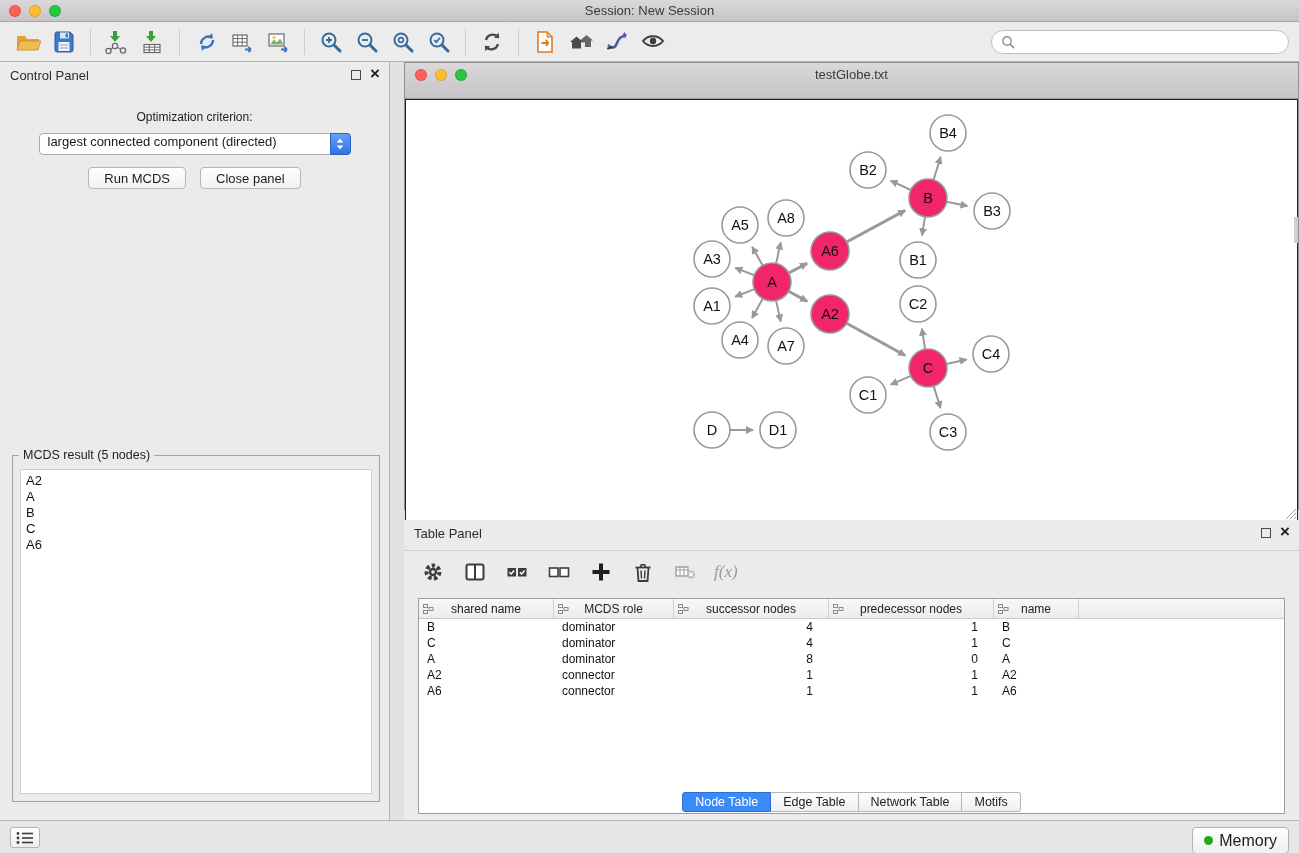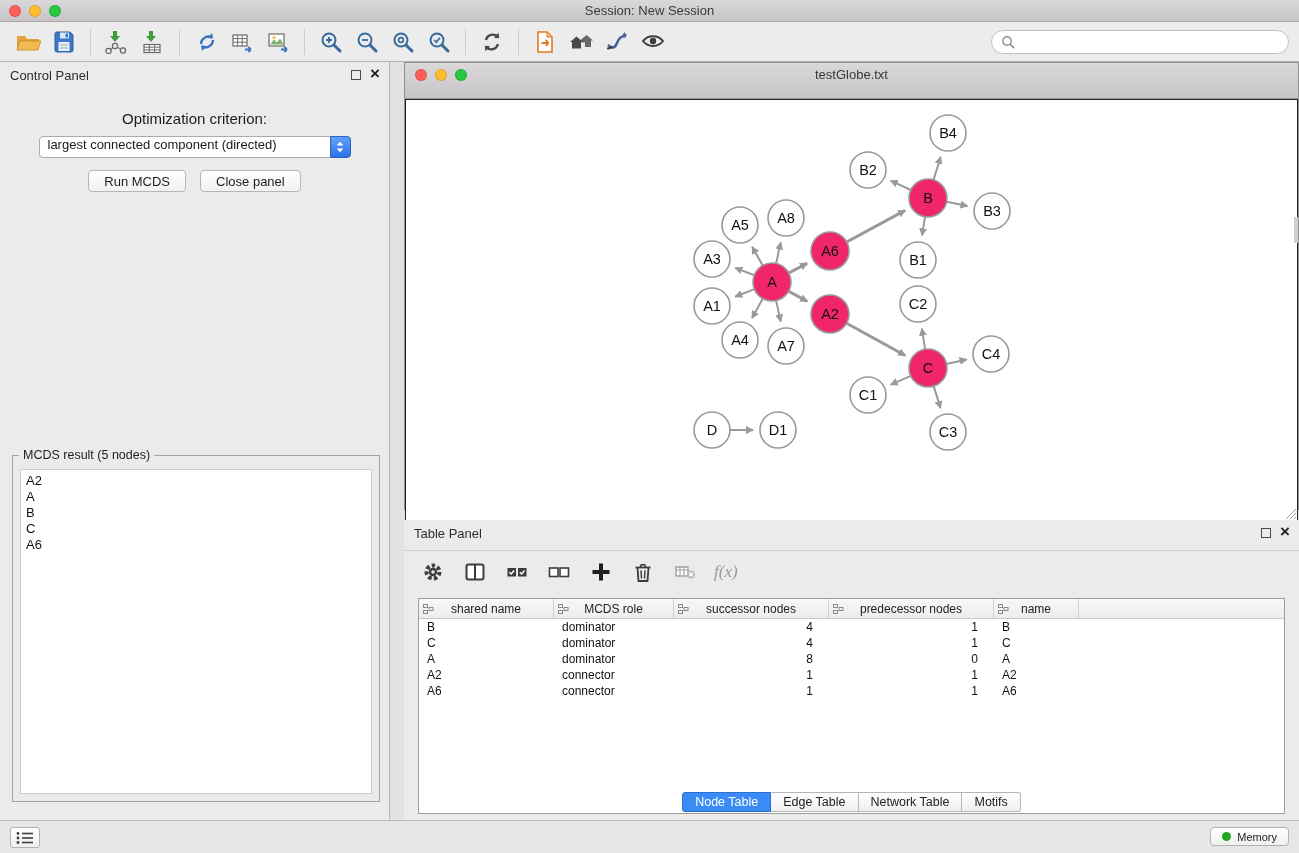--- a/index.html
+++ b/index.html
@@ -26,21 +26,21 @@
   .control-panel{position:absolute;left:0;top:62px;width:390px;height:758px;background:#ebebeb;border-right:1px solid #b5b5b5;}
   .panel-header{position:relative;height:26px;}
   .panel-header .ph-title{position:absolute;left:10px;top:6px;font-size:13px;color:#2d2d2d;text-align:center;}
   .win-float{position:absolute;right:28px;top:8px;width:10px;height:10px;border:1.6px solid #4a4a4a;display:inline-block;}
   .win-close{position:absolute;right:9px;top:2px;font-size:17px;font-weight:bold;color:#1e1e1e;line-height:20px;}
   .cp-tabs{display:flex;justify-content:center;margin-top:10px;}
   .cp-tab{padding:3px 13px;font-size:13px;background:linear-gradient(#fdfdfd,#f0f0f0);border:1px solid #b6b6b6;border-left:none;color:#222;}
   .cp-tab:first-child{border-left:1px solid #b6b6b6;border-radius:4px 0 0 4px;}
   .cp-tab:last-child{border-radius:0 4px 4px 0;}
   .cp-tab.active{background:#3b8bf6;border-color:#2f6fd0;color:#fff;}
-  .opt-label{margin-top:22px;text-align:center;font-size:15px;color:#1d1d1d;}
+  .opt-label{margin-top:22px;text-align:center;font-size:12px;color:#1d1d1d;}
   .dropdown{width:312px;height:22px;margin:9px auto 0;background:#fff;border:1px solid #ababab;border-radius:4px;position:relative;display:flex;align-items:flex-start;padding:0 26px 12px 8px;font-size:13px;}
   .dropdown .stepper{position:absolute;right:-1px;top:-1px;width:21px;height:22px;background:linear-gradient(#63a1f8,#2e72e8);border:1px solid #2a62c8;border-radius:0 4px 4px 0;display:flex;align-items:center;justify-content:center;}
   .cp-buttons{display:flex;justify-content:center;gap:14px;margin-top:12px;}
   .cp-btn{height:22px;padding:0 15px;background:linear-gradient(#ffffff,#f1f1f1);border:1px solid #b6b6b6;border-radius:4px;font-size:13px;color:#1d1d1d;display:flex;align-items:center;}
   .result-group{position:absolute;left:12px;top:393px;width:368px;height:347px;border:1px solid #a4a4a4;}
   .result-legend{position:absolute;top:-8px;left:6px;background:#ebebeb;padding:0 4px;font-size:12.5px;color:#1d1d1d;}
   .result-list{position:absolute;left:7px;right:7px;top:13px;bottom:7px;background:#fff;border:1px solid #cdcdcd;padding:3px 5px;overflow:hidden;}
   .result-item{font-size:13px;line-height:16px;color:#111;}
 
   
@@ -67,21 +67,21 @@
   .td.num{text-align:right;padding-right:16px;}
   .tp-tabs{position:absolute;left:0;bottom:8px;width:100%;display:flex;justify-content:center;}
   .tp-tab{height:20px;line-height:18px;padding:0 12px;font-size:12.5px;background:linear-gradient(#fdfdfd,#f0f0f0);border:1px solid #b6b6b6;border-left:none;color:#222;}
   .tp-tab:first-child{border-left:1px solid #b6b6b6;border-radius:3px 0 0 3px;}
   .tp-tab:last-child{border-radius:0 3px 3px 0;}
   .tp-tab.active{background:#3b8bf6;border-color:#2f6fd0;color:#fff;}
 
   
   .statusbar{position:absolute;left:0;top:820px;width:1299px;height:33px;background:#e6e6e6;border-top:1px solid #b8b8b8;}
   .sb-left-btn{position:absolute;left:10px;top:6px;width:30px;height:21px;background:linear-gradient(#fff,#efefef);border:1px solid #b2b2b2;border-radius:3px;display:flex;align-items:center;justify-content:center;}
-  .memory-btn{position:absolute;right:10px;top:6px;height:19px;padding:0 11px;background:linear-gradient(#fff,#efefef);border:1px solid #b2b2b2;border-radius:4px;display:flex;align-items:center;gap:6px;font-size:11px;color:#1d1d1d;}
+  .memory-btn{position:absolute;right:10px;top:6px;height:27px;padding:0 11px;background:linear-gradient(#fff,#efefef);border:1px solid #b2b2b2;border-radius:4px;display:flex;align-items:center;gap:6px;font-size:16px;color:#1d1d1d;}
   .memdot{width:9px;height:9px;border-radius:50%;background:#22a822;display:inline-block;}
 </style>
 </head>
 <body>
 
 <div class="titlebar">
   <div class="traffic">
     <span class="light red"></span>
     <span class="light yellow"></span>
     <span class="light green"></span>

